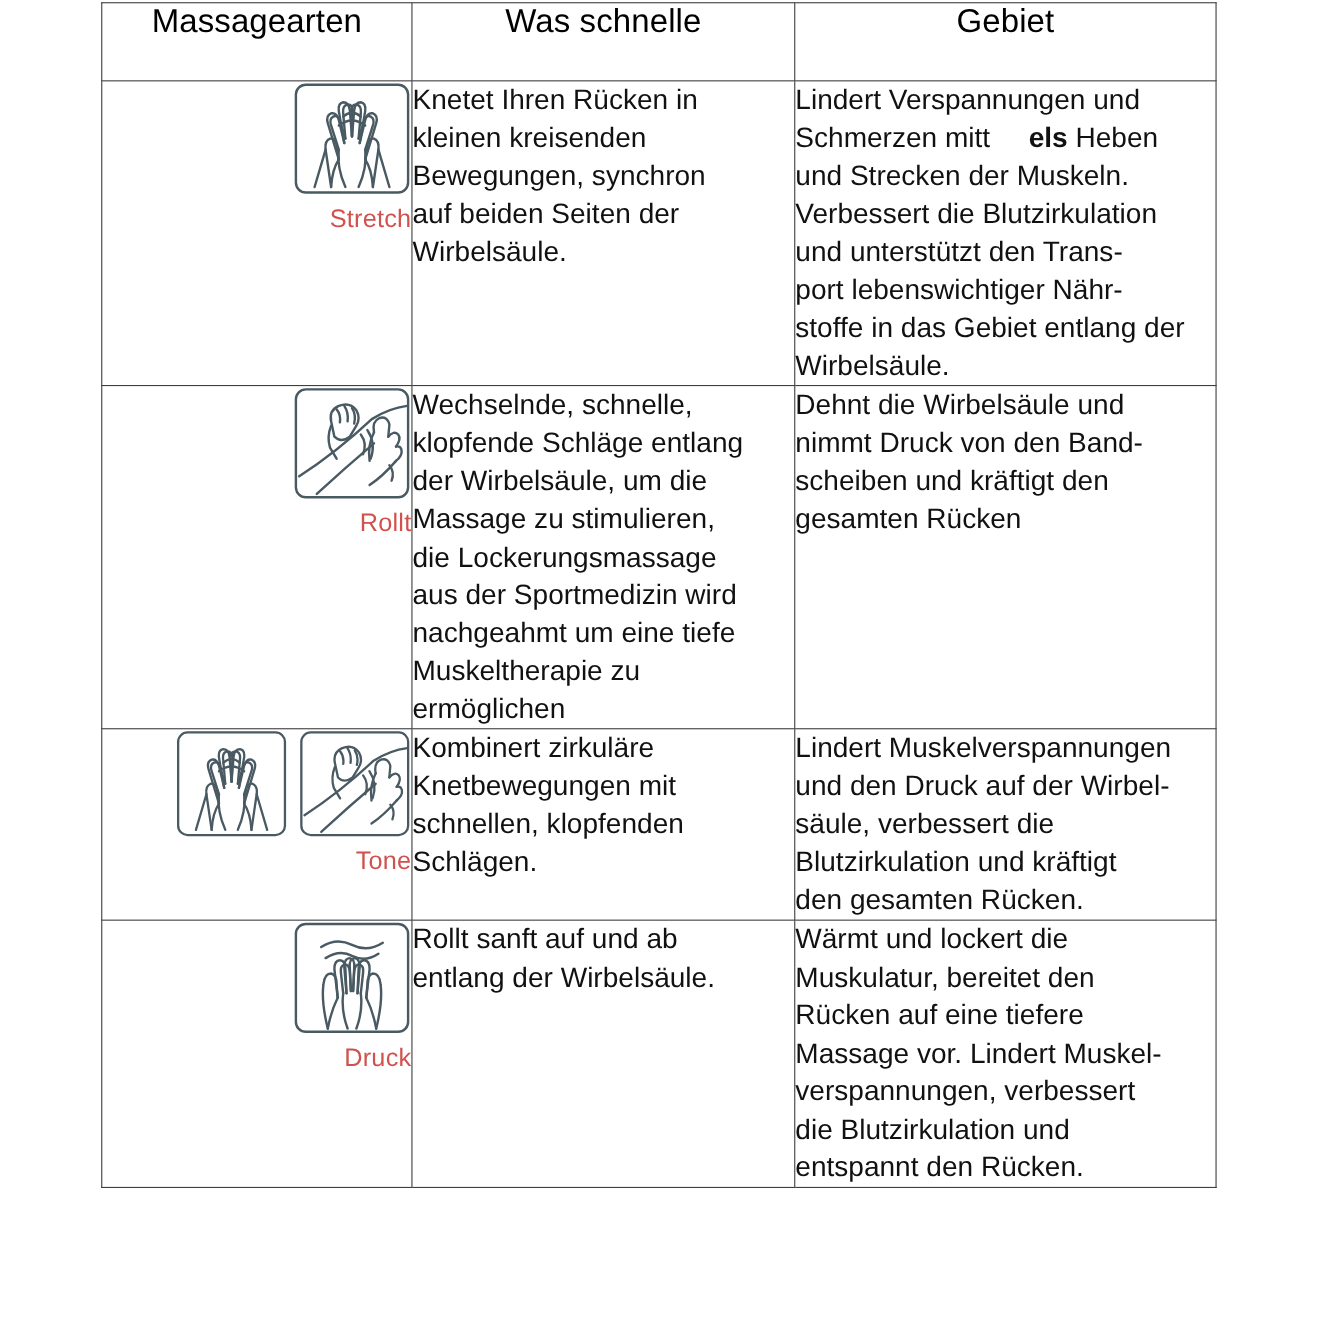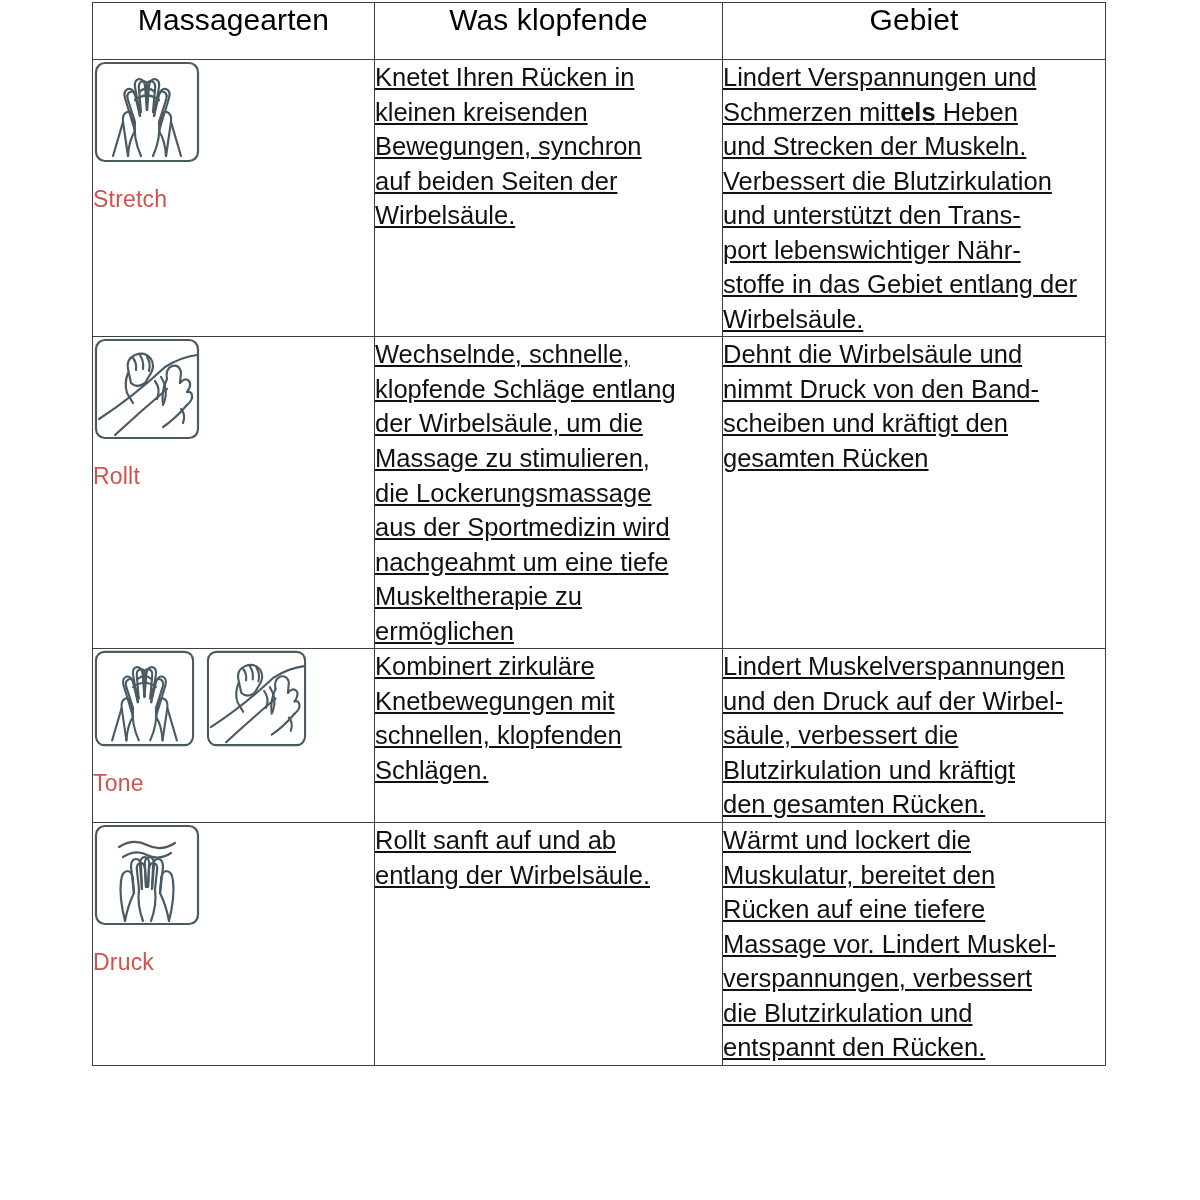--- a/index.html
+++ b/index.html
@@ -35,21 +35,21 @@
     padding: 0;
     background: #ffffff;
   }
 
   .col-type   { width: 282px; }
   .col-what   { width: 348px; }
   .col-effect { width: 383px; }
 
   
   .head-cell {
-    height: 57px;
+    height: 71px;
     text-align: center;
     vertical-align: middle;
     font-weight: 400;
     font-size: 30px;
     color: #000000;
     letter-spacing: 0.1px;
   }
 
   
   .type-cell {
@@ -59,31 +59,31 @@
 
   .what-cell, .effect-cell {
     font-size: 25.5px;
     line-height: 1.355;
     color: #111111;
     padding: 14px 14px 14px 18px;
   }
   .what-cell   { padding-left: 20px; padding-right: 10px; }
   .effect-cell { padding-left: 17px; padding-right: 8px; }
 
-  .what-cell p, .effect-cell p { white-space: pre-line; text-decoration: underline; }
-
-  .semi { font-weight: 700; }
+  .what-cell p, .effect-cell p { white-space: pre-line; }
+
+  .semi { font-weight: 700; margin-left: 35px; }
 
   
   .icon-block {
     display: flex;
     flex-direction: column;
-    align-items: flex-start;
+    align-items: flex-end;
     justify-content: center;
-    gap: 22px;
+    gap: 7px;
   }
 
   .icon-pair {
     display: flex;
     flex-direction: row;
     gap: 9px;
     align-items: center;
     justify-content: center;
   }
 
@@ -97,21 +97,21 @@
 </style>
 </head>
 <body>
 
 <div id="page">
 
   <table id="massage-table">
     <thead>
       <tr>
         <th class="head-cell col-type">Massagearten</th>
-        <th class="head-cell col-what">Was klopfende</th>
+        <th class="head-cell col-what">Was schnelle</th>
         <th class="head-cell col-effect">Gebiet</th>
       </tr>
     </thead>
     <tbody>
 
       <tr>
         <td class="type-cell">
           <div class="icon-block">
             <div class="icon-pair">
               <svg class="glyph" width="108" height="104" viewBox="0 0 108 104">

